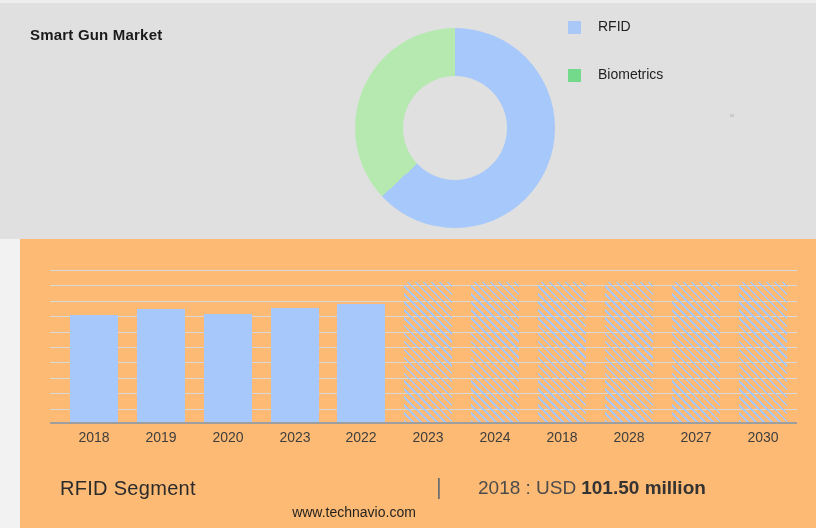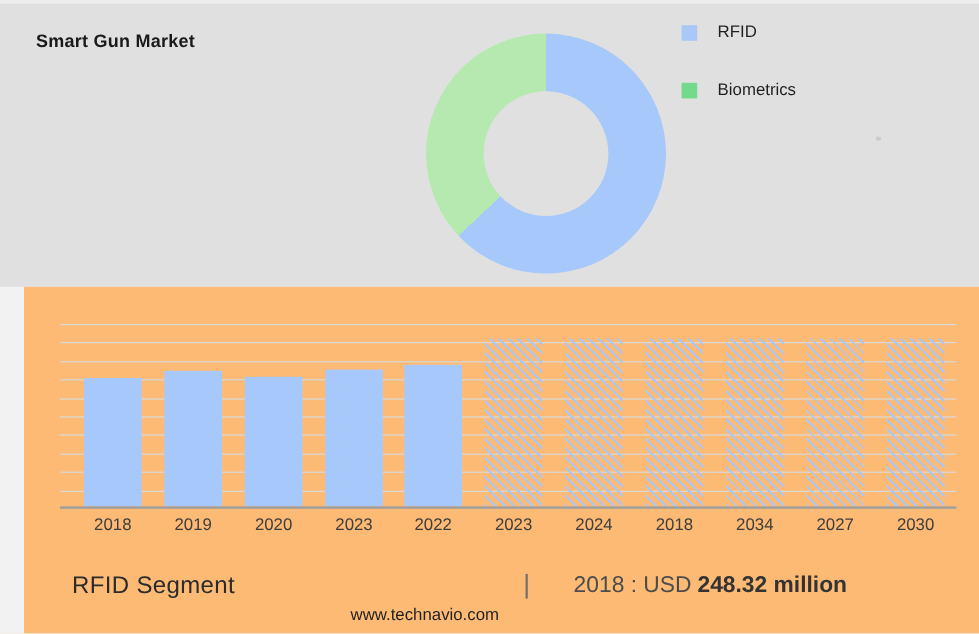--- a/index.html
+++ b/index.html
@@ -89,27 +89,27 @@
         <span class="x-tick" style="left: 212px;">2023</span>
         <div class="bar" style="left: 287px; height: 118px; background: rgb(166, 200, 250);"></div>
         <span class="x-tick" style="left: 278px;">2022</span>
         <div class="bar" style="left: 354px; height: 140px; background: repeating-linear-gradient(45deg, rgb(169, 199, 246) 0px, rgb(169, 199, 246) 1.7px, transparent 1.7px, transparent 5.6px);"></div>
         <span class="x-tick" style="left: 345px;">2023</span>
         <div class="bar" style="left: 421px; height: 140px; background: repeating-linear-gradient(45deg, rgb(169, 199, 246) 0px, rgb(169, 199, 246) 1.7px, transparent 1.7px, transparent 5.6px);"></div>
         <span class="x-tick" style="left: 412px;">2024</span>
         <div class="bar" style="left: 488px; height: 140px; background: repeating-linear-gradient(45deg, rgb(169, 199, 246) 0px, rgb(169, 199, 246) 1.7px, transparent 1.7px, transparent 5.6px);"></div>
         <span class="x-tick" style="left: 479px;">2018</span>
         <div class="bar" style="left: 555px; height: 140px; background: repeating-linear-gradient(45deg, rgb(169, 199, 246) 0px, rgb(169, 199, 246) 1.7px, transparent 1.7px, transparent 5.6px);"></div>
-        <span class="x-tick" style="left: 546px;">2034</span>
+        <span class="x-tick" style="left: 546px;">2028</span>
         <div class="bar" style="left: 622px; height: 140px; background: repeating-linear-gradient(45deg, rgb(169, 199, 246) 0px, rgb(169, 199, 246) 1.7px, transparent 1.7px, transparent 5.6px);"></div>
         <span class="x-tick" style="left: 613px;">2027</span>
         <div class="bar" style="left: 689px; height: 140px; background: repeating-linear-gradient(45deg, rgb(169, 199, 246) 0px, rgb(169, 199, 246) 1.7px, transparent 1.7px, transparent 5.6px);"></div>
         <span class="x-tick" style="left: 680px;">2030</span>
       </div>
 
     <span class="segment-label">RFID Segment</span>
     <span class="pipe">|</span>
-    <span class="value-line"><span class="prefix">2018 : USD</span><b>248.32 million</b></span>
+    <span class="value-line"><span class="prefix">2018 : USD</span><b>101.50 million</b></span>
 
     <div class="site">www.technavio.com</div>
   </section>
 
 </div>
 
 </body></html>

